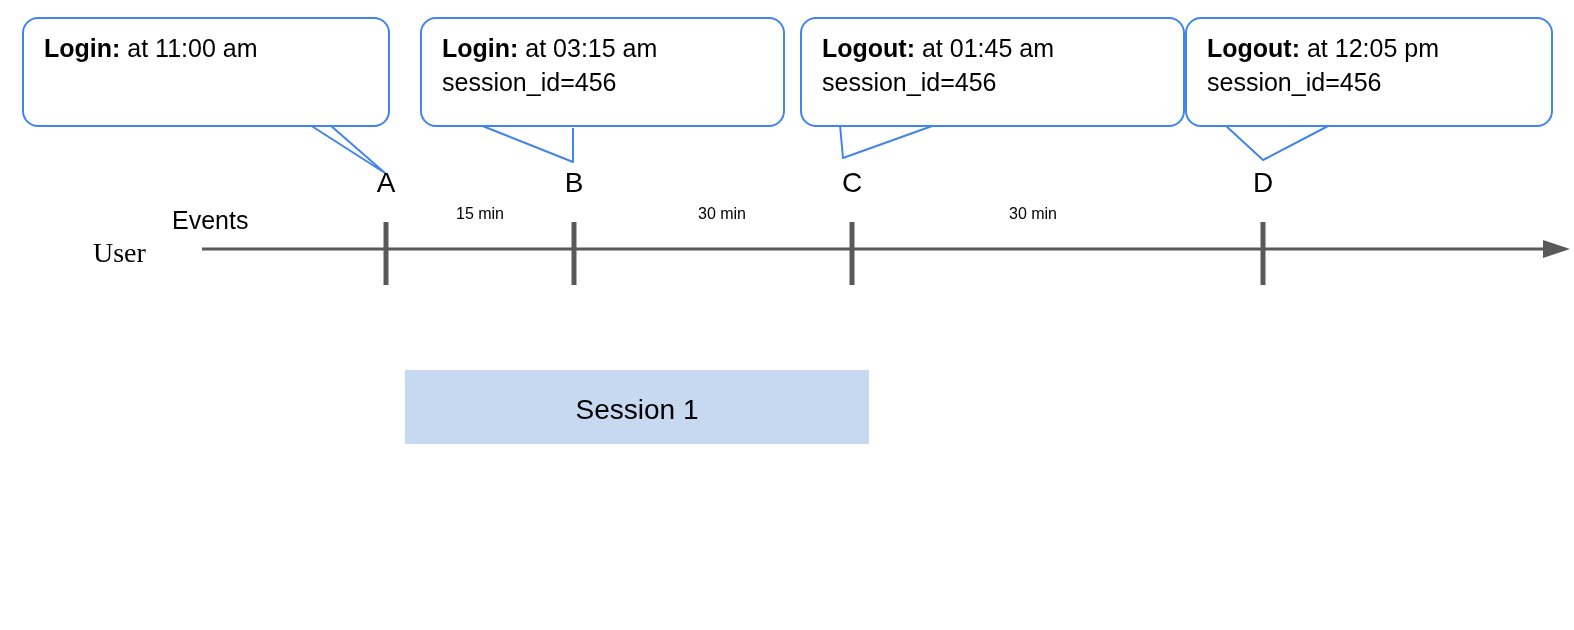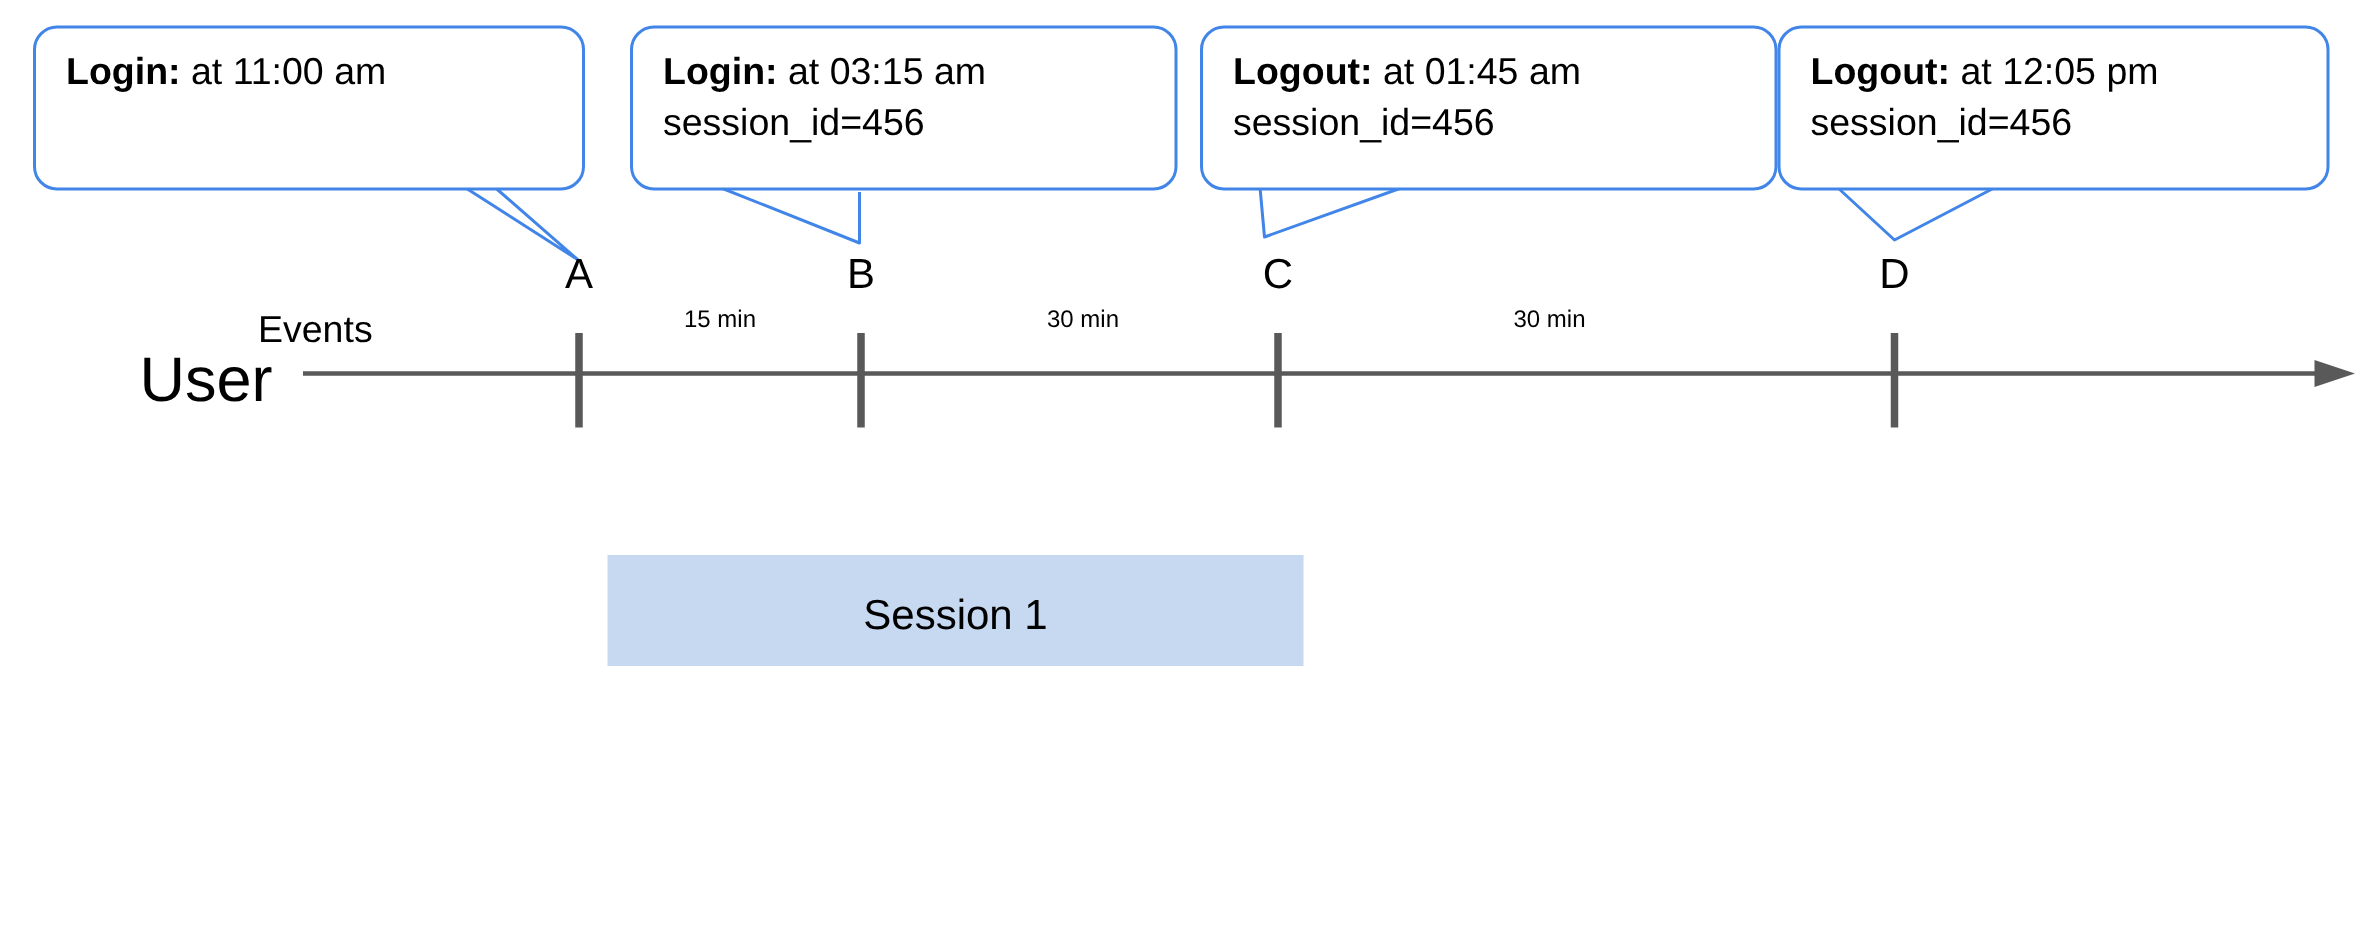--- a/index.html
+++ b/index.html
@@ -52,22 +52,23 @@
     position: absolute;
     color: #000000;
     white-space: nowrap;
     z-index: 2;
   }
   .lane-label.events {
     font-size: 25px;
     line-height: 25px;
   }
   .lane-label.user {
-    font-size: 42px;
+    font-size: 28px;
     line-height: 34px;
+    font-family: Liberation Serif, serif;
   }
 
   .tick-label {
     position: absolute;
     font-size: 28px;
     line-height: 28px;
     color: #000000;
     text-align: center;
     transform: translateX(-50%);
     z-index: 2;

